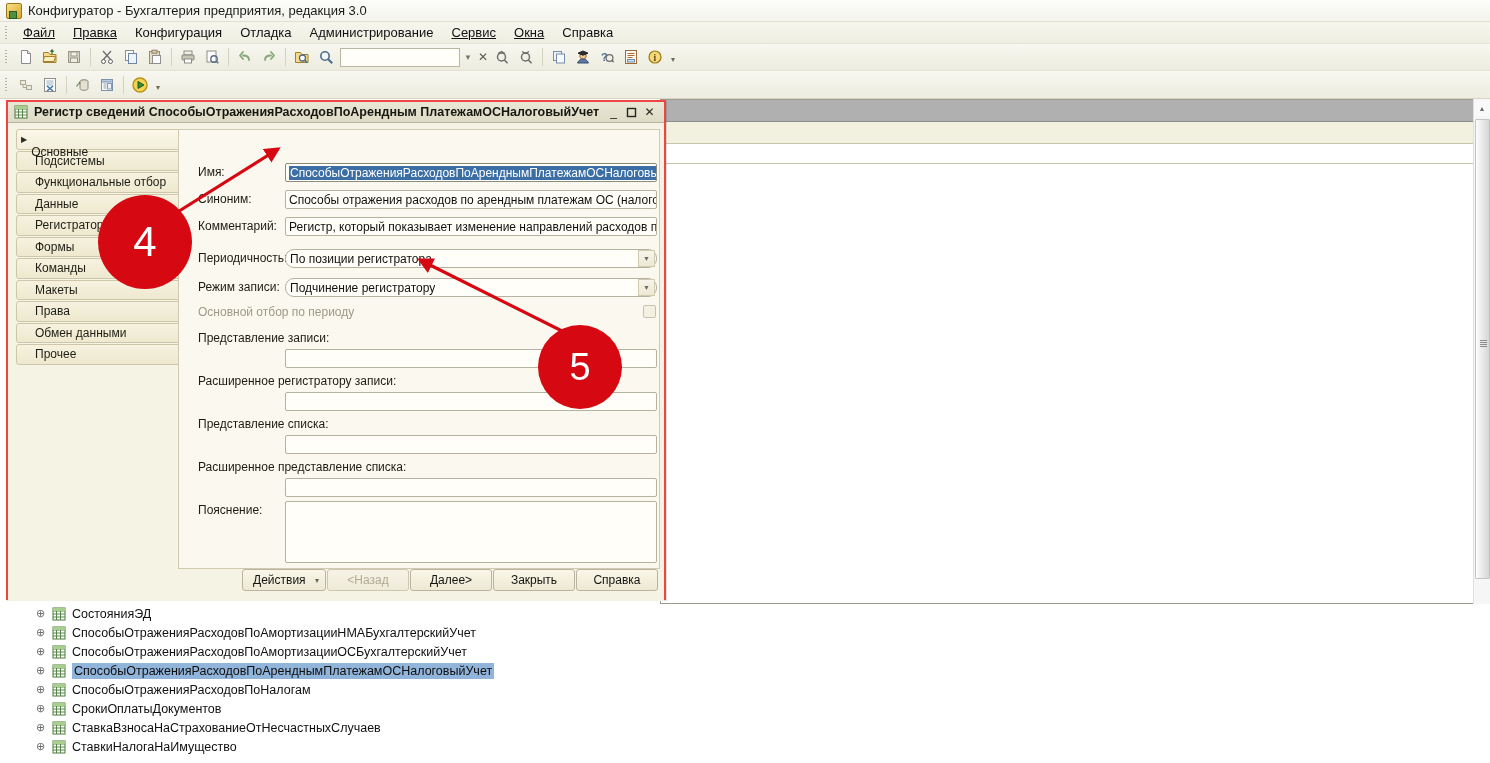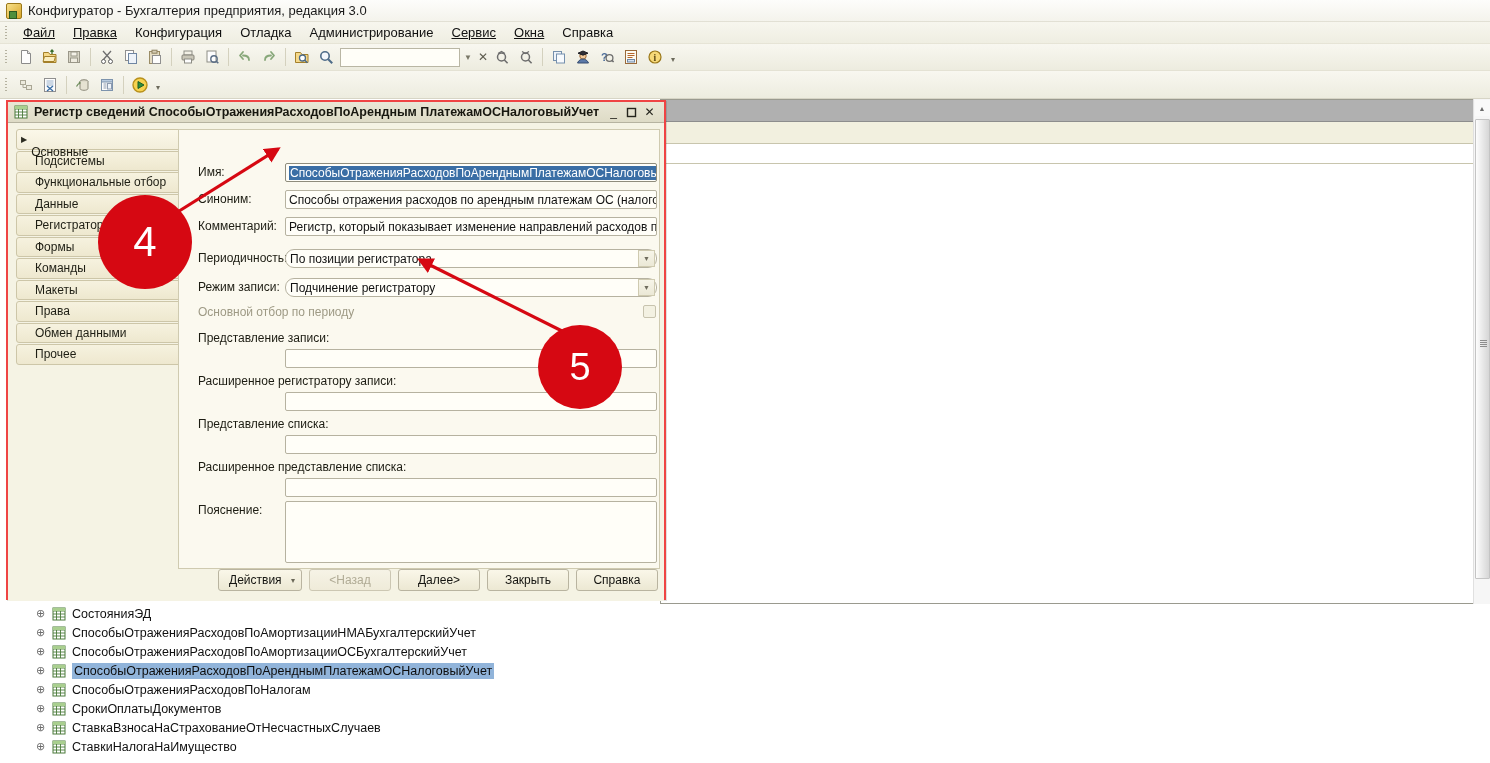--- a/index.html
+++ b/index.html
@@ -168,21 +168,21 @@
   }
   .fcheck {
     width: 13px; height: 13px; background: #f3f1e2; border: 1px solid #c7c3ae; border-radius:2px;
   }
   .ftext {
     background: #fffef8; border: 1px solid #b6b2a0; border-radius: 2px;
   }
 
   
   .dlg-footer { position: absolute; left: 0; bottom: 8px; width: 660px; height: 26px;
-    display:flex; justify-content:flex-end; align-items:center; padding-right: 10px; gap: 7px; }
+    display:flex; justify-content:flex-end; align-items:center; padding-right: 10px; gap: 1px; }
   .btn {
     height: 22px; min-width: 82px; padding: 0 10px;
     background: linear-gradient(to bottom,#faf7e9,#ece8d3);
     border: 1px solid #b9b4a0; border-radius: 3px;
     font-size: 12px; color:#141410;
     display:flex; align-items:center; justify-content:center; white-space:nowrap;
   }
   .btn.disabled { color:#b0ab95; background: linear-gradient(to bottom,#f6f3e6,#efebd9); border-color:#ccc7b3;}
   .btn.split { min-width: 84px; justify-content: space-between; padding: 0 6px 0 10px;}
   .btn .caret { font-size: 8px; color:#6a6757; margin-left: 8px;}

